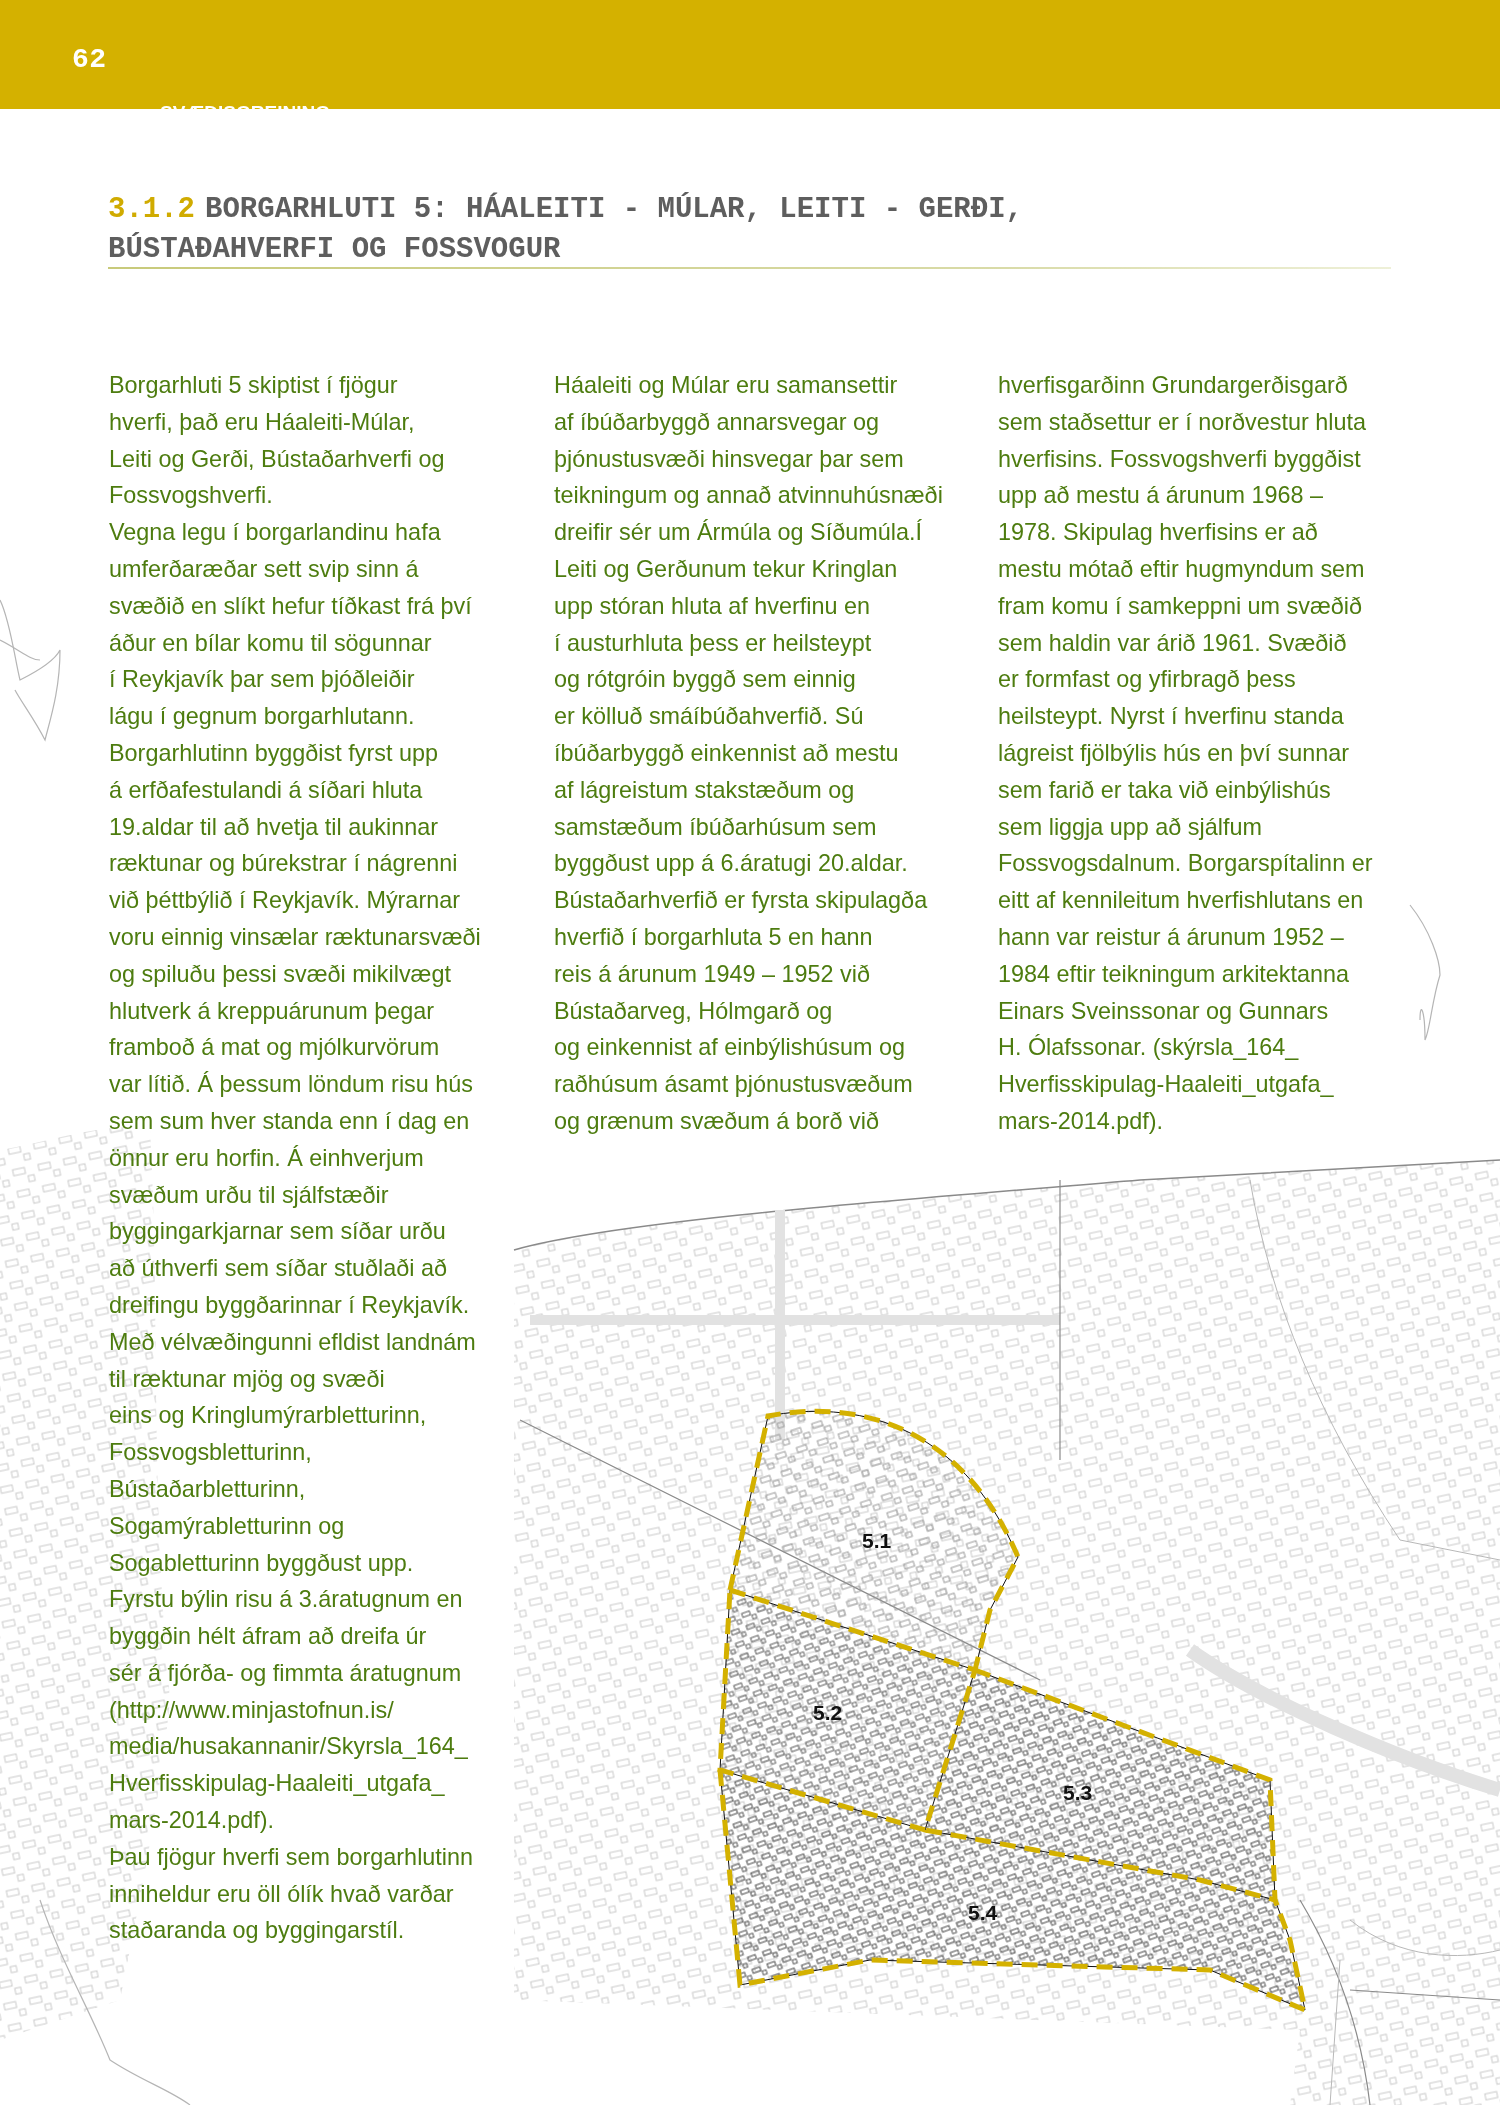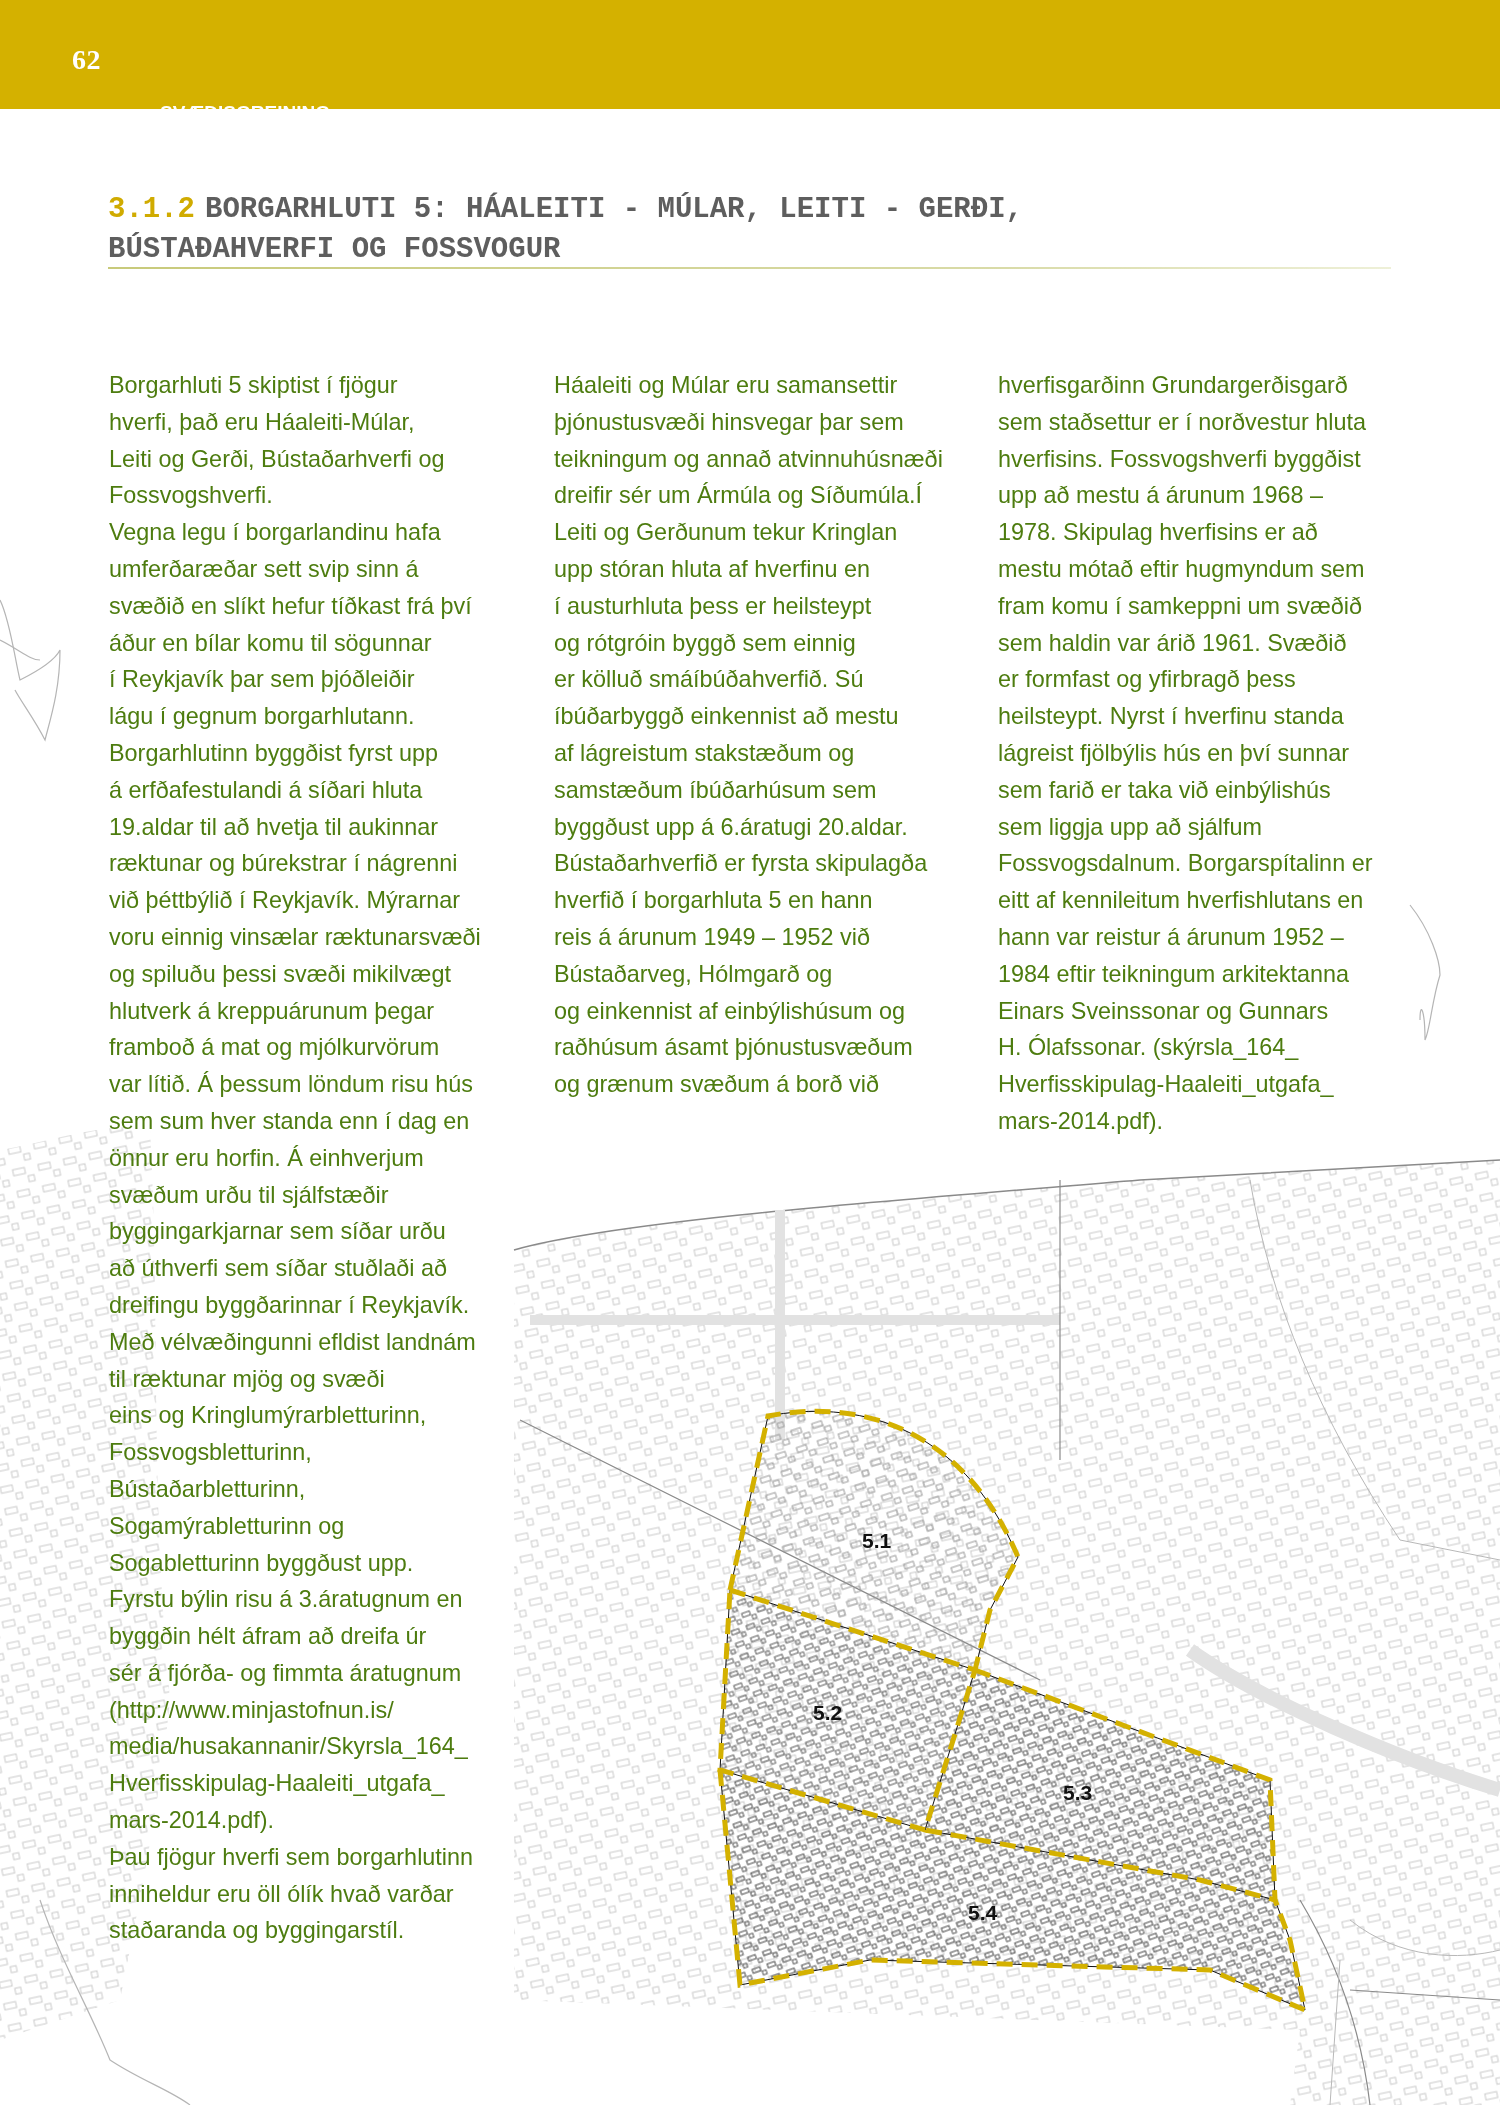--- a/index.html
+++ b/index.html
@@ -8,21 +8,21 @@
       background: #ffffff;
       font-family: "DejaVu Sans", "Liberation Sans", sans-serif;
       color: #3c3c3c;
     }
     .topbar {
       position: absolute; left: 0; top: 0; width: 1500px; height: 109px;
       background: #d4b100;
     }
     .page-num {
       position: absolute; left: 72px; top: 44px;
-      font-family: Liberation Serif, serif; font-weight: bold;
+      font-family: Liberation Mono, monospace; font-weight: bold;
       font-size: 28px; color: #ffffff; letter-spacing: 0.5px;
     }
     .section-name {
       position: absolute; left: 160px; top: 54px;
       font-family: "Liberation Sans", sans-serif; font-weight: bold;
       font-size: 19px; color: #ffffff; margin-top: 48px;
     }
     .heading {
       position: absolute; left: 108px; top: 190px; width: 1280px;
       font-family: Liberation Mono, monospace; font-weight: bold;
@@ -173,20 +173,21 @@
     <span class="line">(http://www.minjastofnun.is/</span>
     <span class="line">media/husakannanir/Skyrsla_164_</span>
     <span class="line">Hverfisskipulag-Haaleiti_utgafa_</span>
     <span class="line">mars-2014.pdf).</span>
     <span class="line">Þau fjögur hverfi sem borgarhlutinn</span>
     <span class="line">inniheldur eru öll ólík hvað varðar</span>
     <span class="line">staðaranda og byggingarstíl.</span>
   </div>
 <div class="col col-2">
     <span class="line">Háaleiti og Múlar eru samansettir</span>
+    <span class="line">af íbúðarbyggð annarsvegar og</span>
     <span class="line">þjónustusvæði hinsvegar þar sem</span>
     <span class="line">teikningum og annað atvinnuhúsnæði</span>
     <span class="line">dreifir sér um Ármúla og Síðumúla.Í</span>
     <span class="line">Leiti og Gerðunum tekur Kringlan</span>
     <span class="line">upp stóran hluta af hverfinu en</span>
     <span class="line">í austurhluta þess er heilsteypt</span>
     <span class="line">og rótgróin byggð sem einnig</span>
     <span class="line">er kölluð smáíbúðahverfið. Sú</span>
     <span class="line">íbúðarbyggð einkennist að mestu</span>
     <span class="line">af lágreistum stakstæðum og</span>

